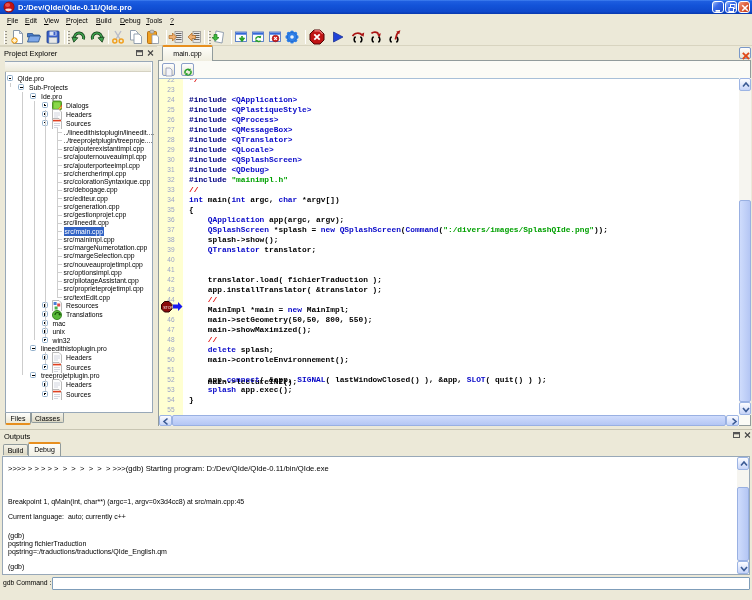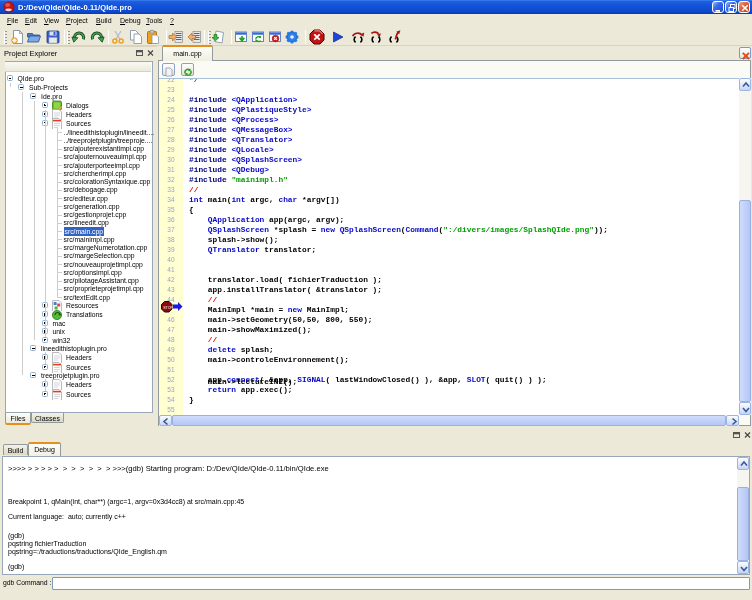--- a/index.html
+++ b/index.html
@@ -475,21 +475,21 @@
 <div class="cl" style="top:256px">    <span class="cm">//</span></div>
 <div class="ln" style="top:266px">49</div>
 <div class="cl" style="top:266px">    <span class="kw">delete</span> splash;</div>
 <div class="ln" style="top:276px">50</div>
 <div class="cl" style="top:276px">    main-&gt;controleEnvironnement();</div>
 <div class="ln" style="top:286px">51</div>
 <div class="cl" style="top:298px">    main-&gt;lectureINI();</div>
 <div class="ln" style="top:296px">52</div>
 <div class="cl" style="top:296px">    app.<span class="kw">connect</span>( &amp;app, <span class="kw">SIGNAL</span>( lastWindowClosed() ), &amp;app, <span class="kw">SLOT</span>( quit() ) );</div>
 <div class="ln" style="top:306px">53</div>
-<div class="cl" style="top:306px">    <span class="kw">return</span> app.exec();</div>
+<div class="cl" style="top:306px">    <span class="kw">splash</span> app.exec();</div>
 <div class="ln" style="top:316px">54</div>
 <div class="cl" style="top:316px">}</div>
 <div class="ln" style="top:326px">55</div>
 <div class="cl" style="top:326px"></div>
 </div>
 <svg class="abs" style="left:161px;top:301px" width="22" height="13">
 <path d="M3.5 0.5 h4.5 l3 3 v4.5 l-3 3 h-4.5 l-3 -3 v-4.5 z" fill="#8a0c0c" stroke="#2a0404" stroke-width="1"></path>
 <text x="2.2" y="7.8" font-size="3.6" fill="#fff" font-family="Liberation Sans">STOP</text>
 <path d="M12 3.5 h5 v-2.5 l4.5 4.5 -4.5 4.5 v-2.5 h-5 z" fill="#1818f0"></path>
 </svg>
@@ -510,20 +510,23 @@
       <svg width="13" height="11">
         <path d="M7.5 2.5 L4 5.5 L7.5 8.5" fill="none" stroke="#3a5a94" stroke-width="1.6"></path>
       </svg>
     </div>
 <div class="sbtn" style="left:726px;top:415px;width:13px;height:11px">
       <svg width="13" height="11">
         <path d="M5.5 2.5 L9 5.5 L5.5 8.5" fill="none" stroke="#3a5a94" stroke-width="1.6"></path>
       </svg>
     </div>
 <div class="sthumbh" style="left:172px;top:415px;width:554px;height:11px"></div>
+<div id="outhdr">
+      <span>Outputs</span>
+    </div>
 <svg class="abs" style="left:733px;top:431px" width="18" height="8">
 <rect x="0.5" y="1.5" width="6" height="5" fill="none" stroke="#555" stroke-width="1"></rect>
 <rect x="0.5" y="1.5" width="6" height="1.8" fill="#555"></rect>
 <path d="M12 1.5 l5 5 m0 -5 l-5 5" stroke="#444" stroke-width="1.1"></path>
     </svg>
 <div class="btab" style="left:3px;top:444px;width:25px;height:11px;line-height:11px;background:linear-gradient(#f4f2e8,#dcd8c4);border-bottom:none;border-radius:2px 2px 0 0;">Build</div>
 <div class="btab" style="left:28px;top:442px;width:33px;height:14px;line-height:12px;border-bottom:none;border-top:2px solid #e78f1e;border-radius:2px 2px 0 0;background:linear-gradient(#fdfdf8,#f2f0e4);">Debug</div>
 <div id="outarea"></div>
 <div class="oline" style="top:465px;font-size:7.6px;">&gt;&gt;&gt;&gt; &gt; &gt; &gt; &gt; &gt;  &gt;  &gt;  &gt;  &gt;  &gt;  &gt; &gt;&gt;&gt;(gdb) Starting program: D:/Dev/QIde/QIde-0.11/bin/QIde.exe</div>
 <div class="oline" style="top:498px;">Breakpoint 1, qMain(int, char**) (argc=1, argv=0x3d4cc8) at src/main.cpp:45</div>

